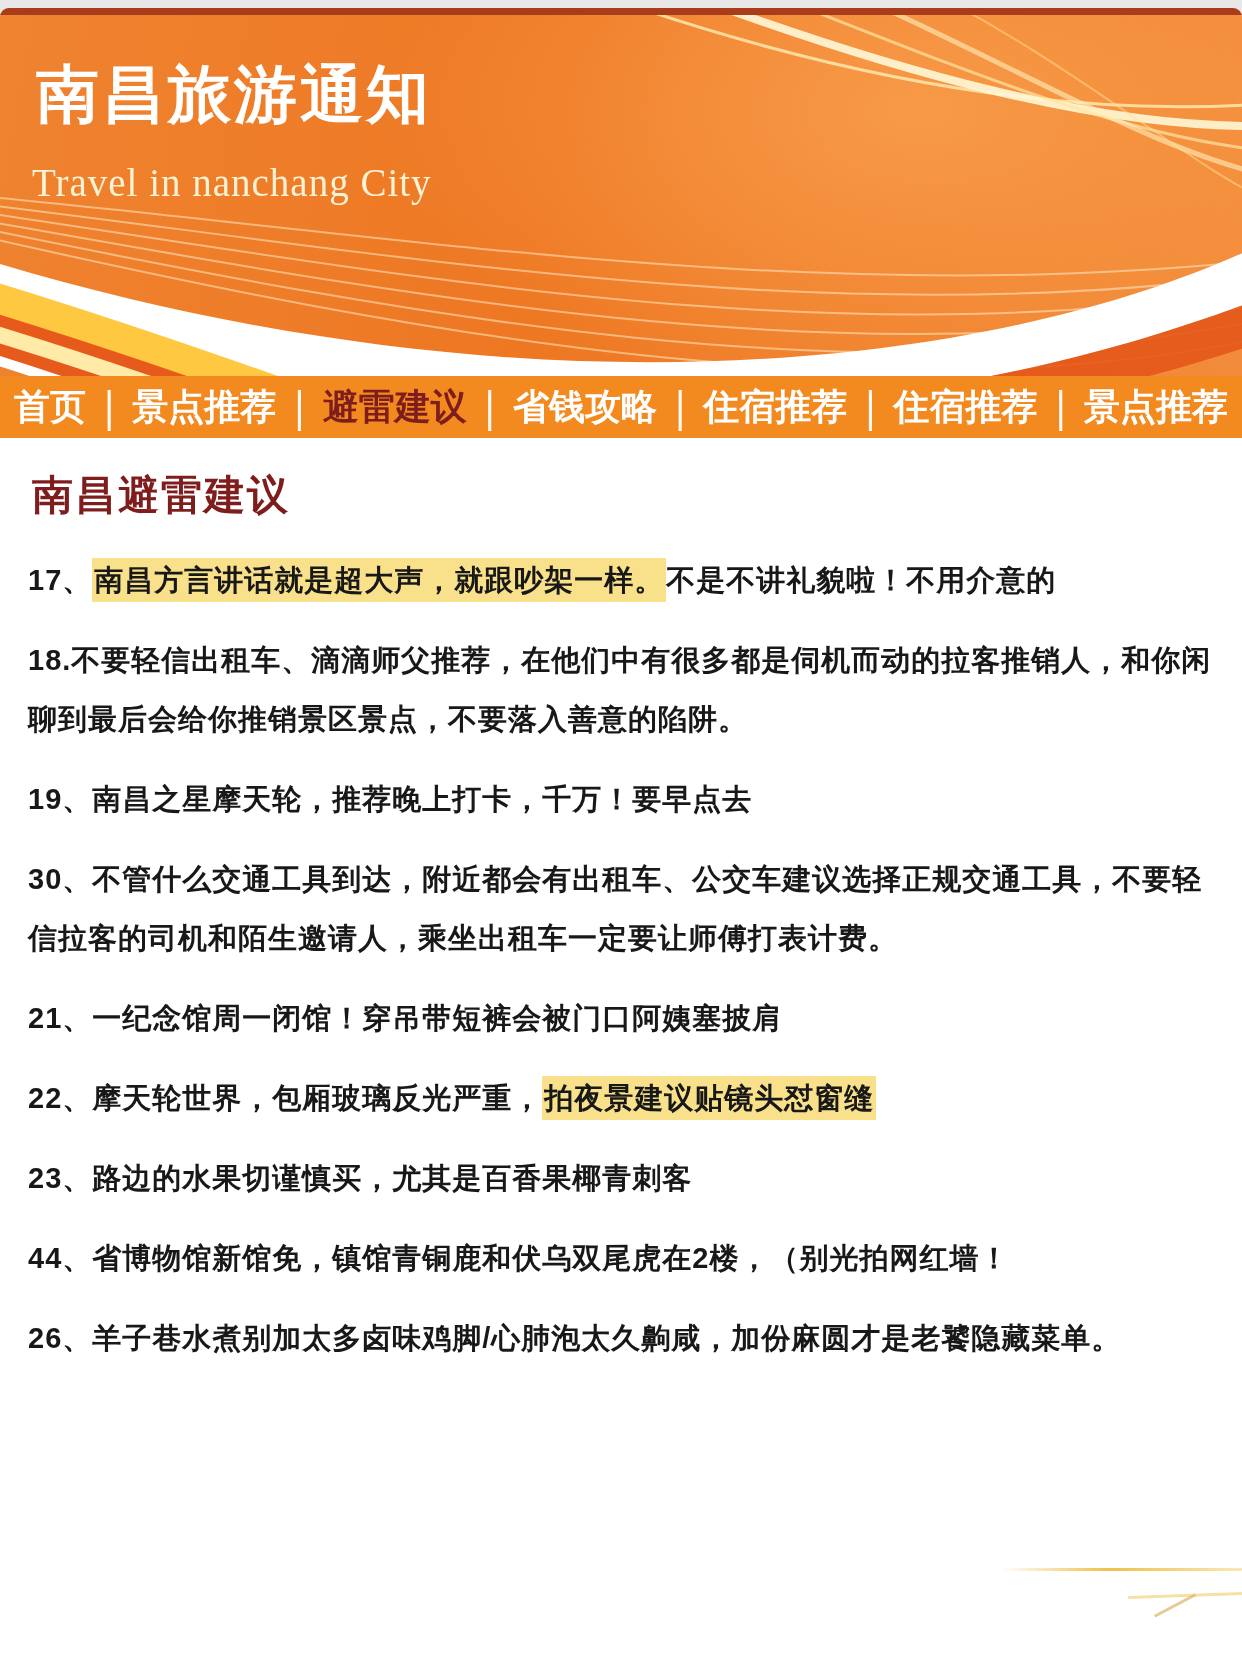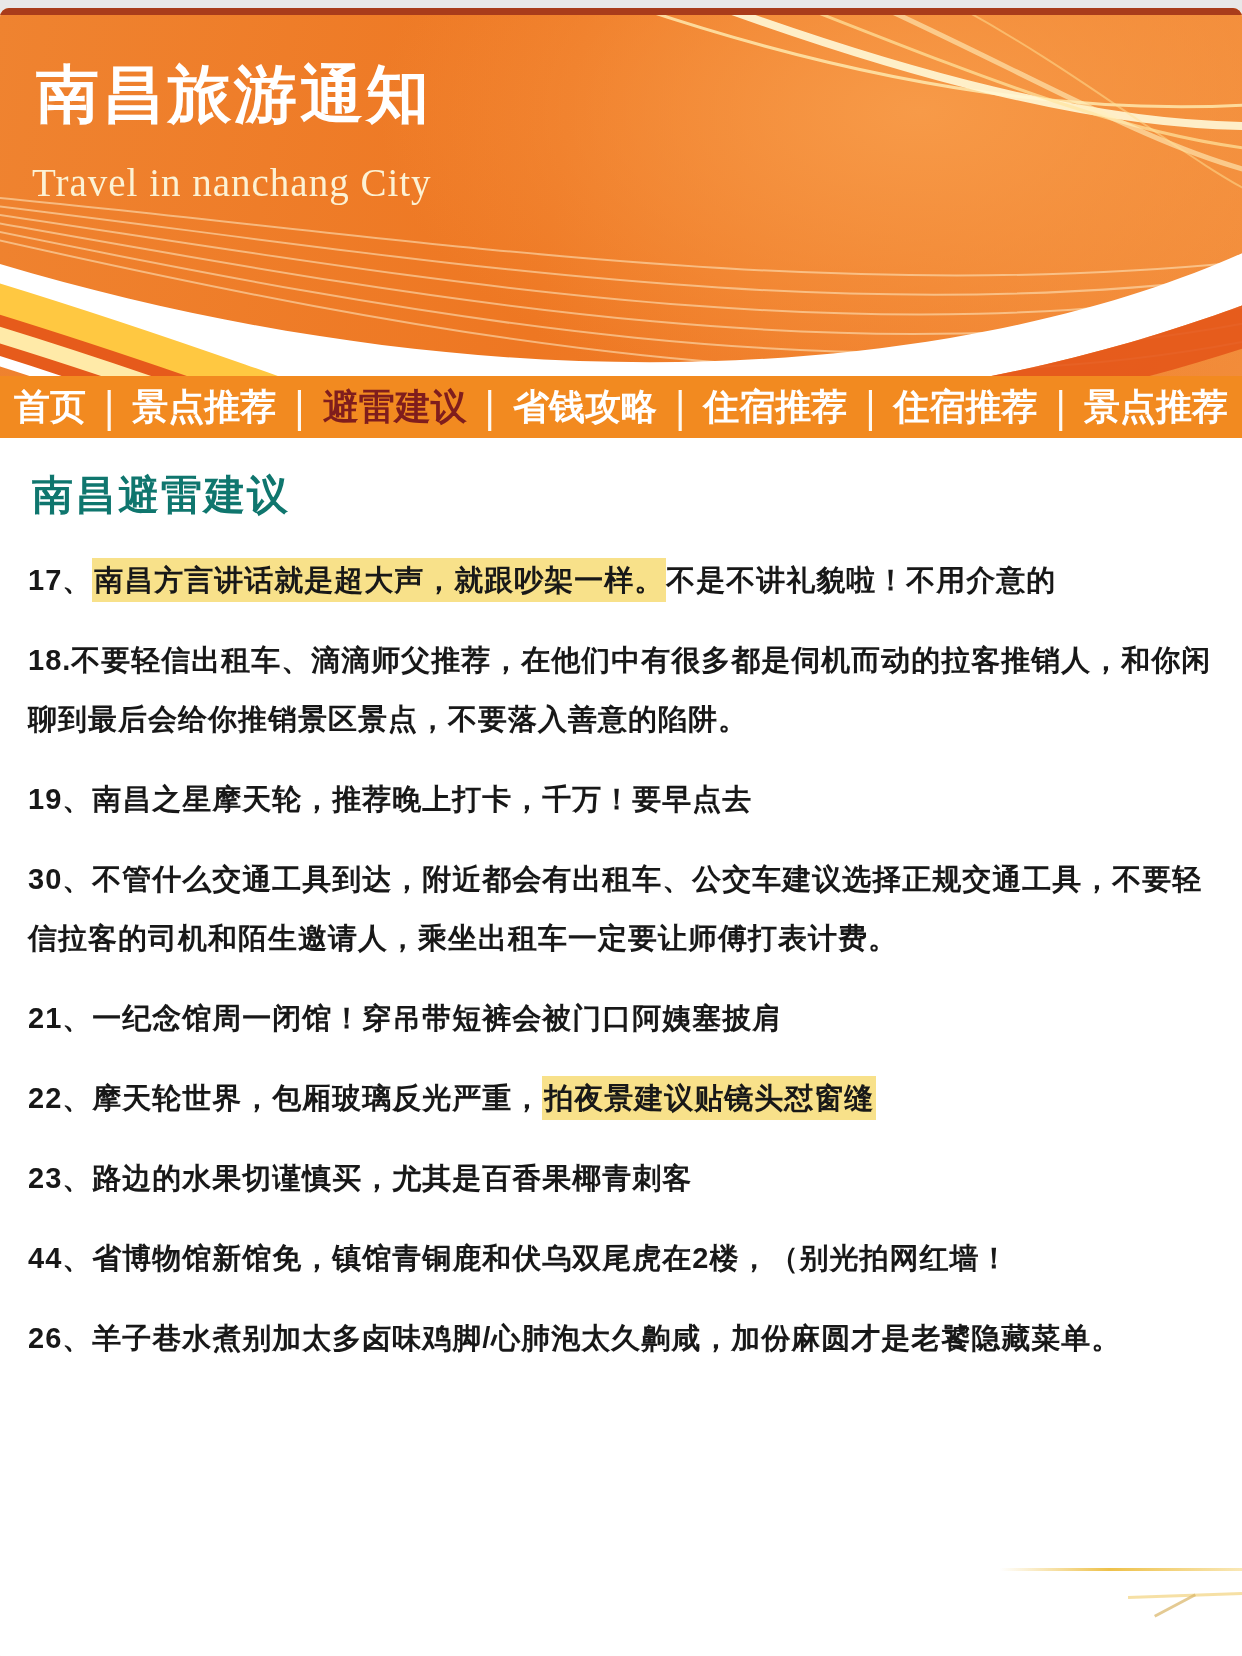--- a/index.html
+++ b/index.html
@@ -33,21 +33,21 @@
     width:1214px;height:62px;padding:0 14px;background:#f28a20;
     font-size:36px;font-weight:800;color:#ffffff;white-space:nowrap;
   }
   .nav-item{cursor:pointer;}
   .nav-item.active{color:#7f1d1d;}
   .nav-sep{font-weight:400;font-size:38px;opacity:.95;transform:scaleY(1.15);}
   
   .content{padding:16px 28px 0 28px;background:#ffffff;}
   .section-heading{
     margin:14px 0 28px 4px;font-size:41px;font-weight:800;
-    color:#0f766e;letter-spacing:2px;
+    color:#7f1d1d;letter-spacing:2px;
   }
   .tip{
     margin:0 0 21px;font-size:29px;line-height:59px;
     color:#181818;font-weight:600;letter-spacing:1px;
   }
   .hl{background:#f8e18a;padding:6px 2px;-webkit-box-decoration-break:clone;box-decoration-break:clone;}
   
   .wm{position:absolute;z-index:8;pointer-events:none;}
   .wm-blob1{left:1030px;top:1505px;width:230px;height:56px;
     background:radial-gradient(ellipse,rgba(255,255,255,.92) 35%,rgba(255,255,255,0) 75%);

